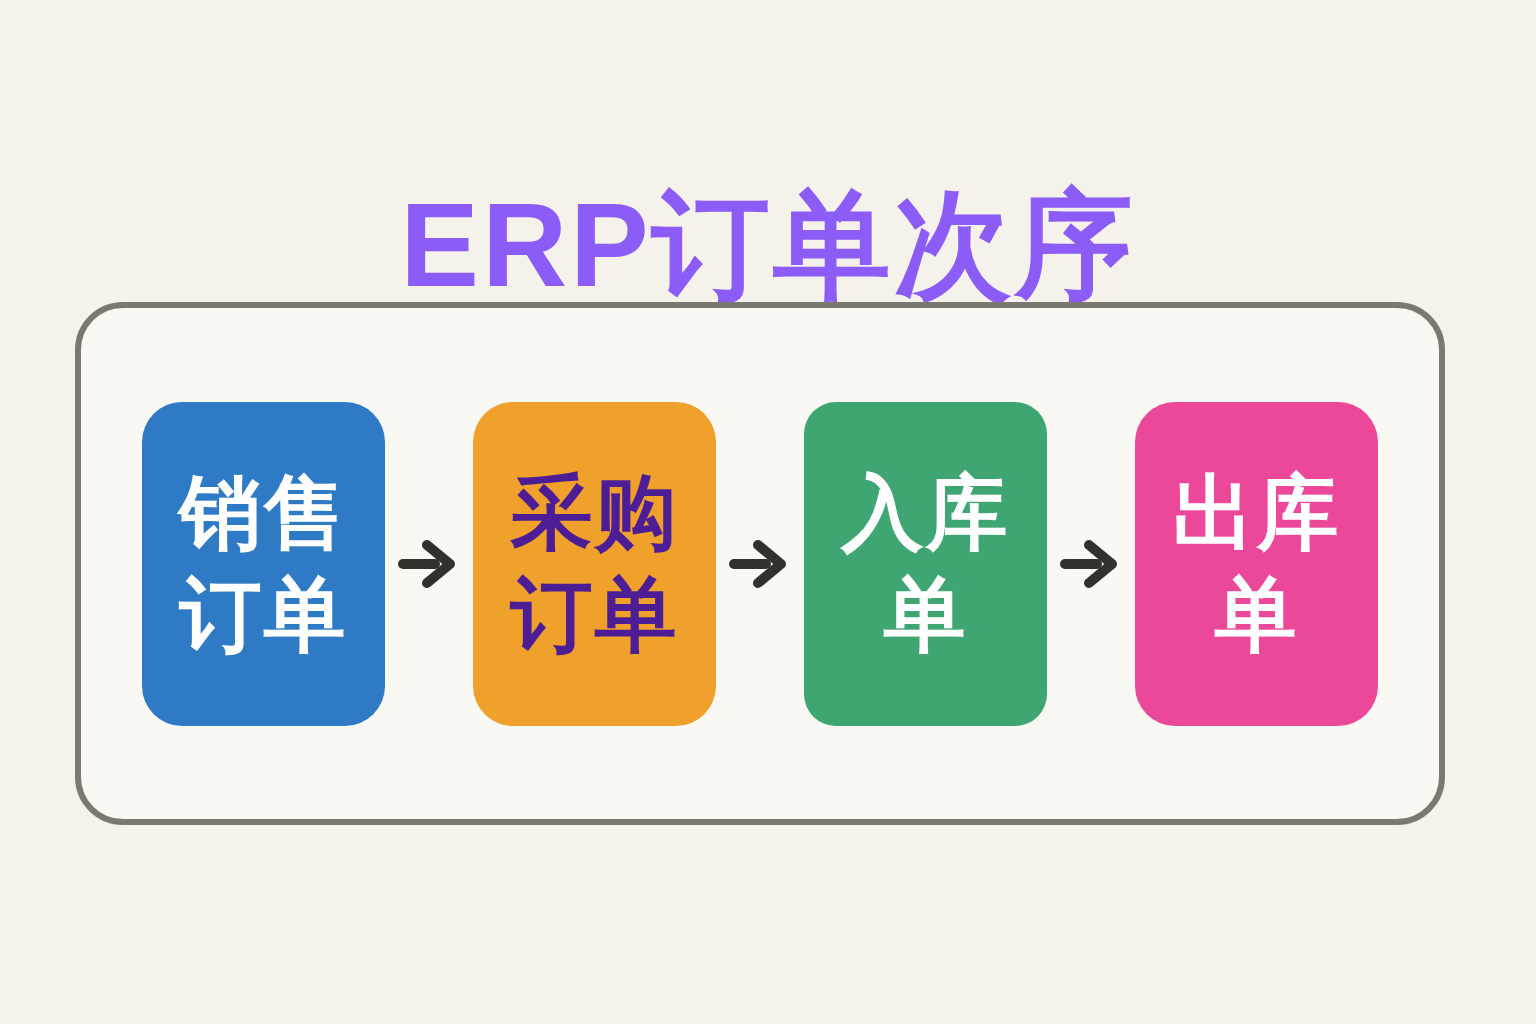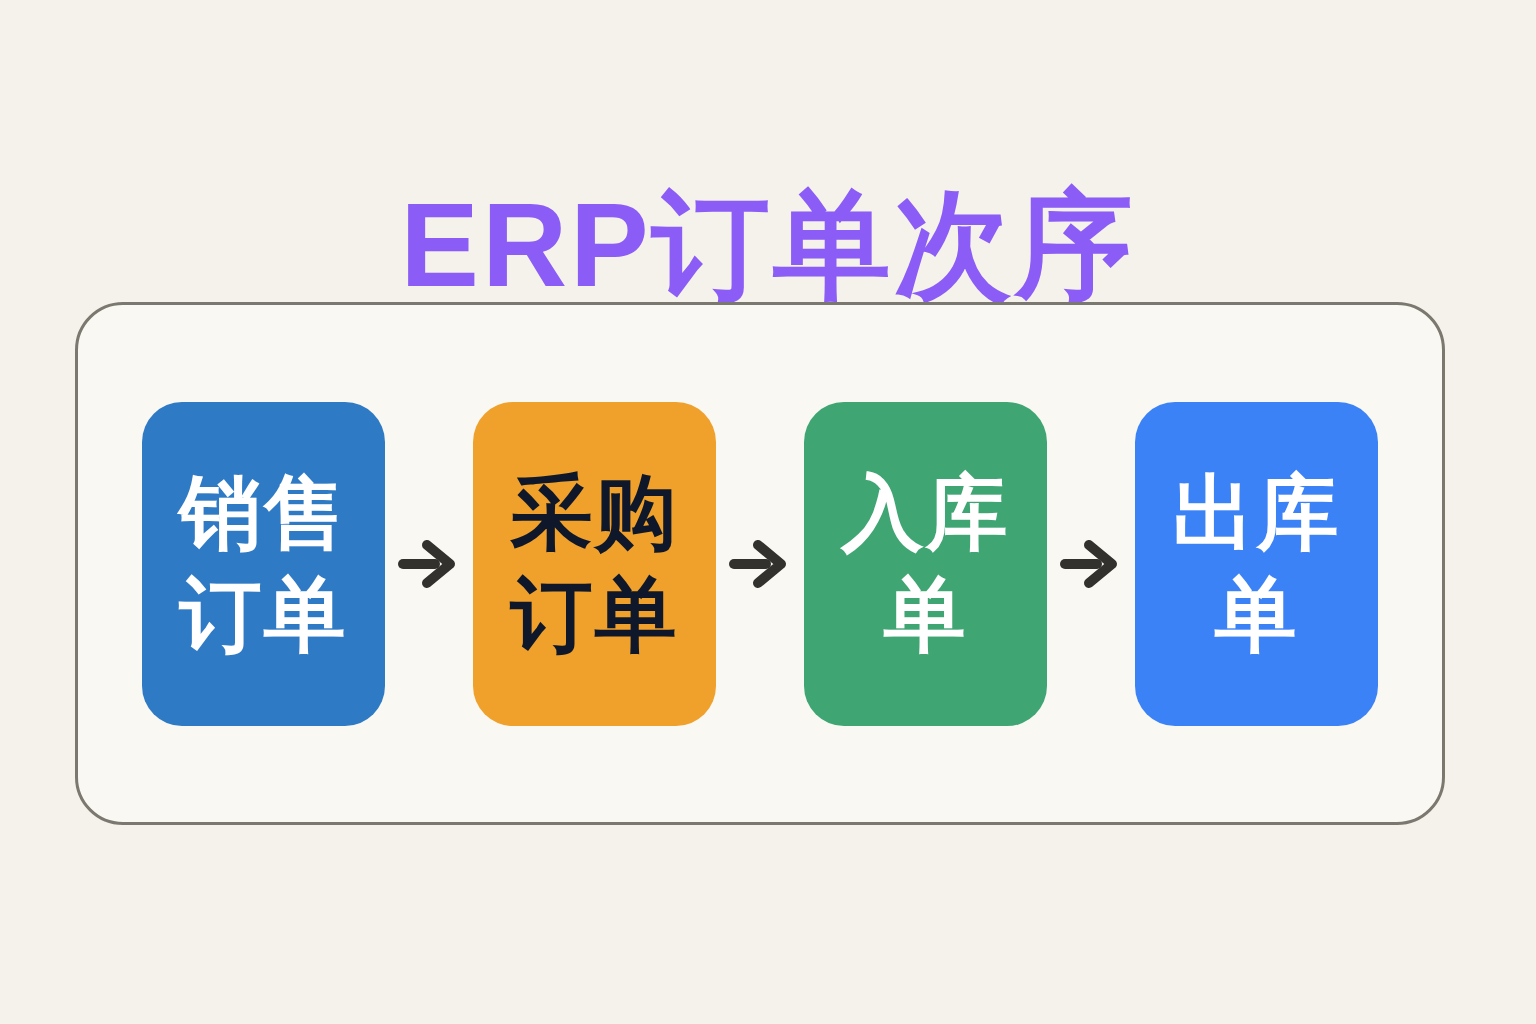--- a/index.html
+++ b/index.html
@@ -27,21 +27,21 @@
     line-height: 1.2;
     user-select: none;
   }
   .flow-panel {
     position: absolute;
     left: 75px;
     top: 302px;
     width: 1370px;
     height: 523px;
     box-sizing: border-box;
-    border: 3px solid #14b8a6;
+    border: 6px solid #14b8a6;
     border-radius: 48px;
     background: #faf8f2;
     display: flex;
     align-items: center;
     justify-content: center;
   }
   .flow-row {
     display: flex;
     align-items: center;
     justify-content: center;
@@ -90,43 +90,43 @@
       <span class="step-line">订单</span>
     </div>
 
     <div class="arrow-cell" style="color: rgb(51, 49, 45);">
       <svg width="64" height="56" viewBox="0 0 64 56" fill="none">
         <path d="M6 28 H38" stroke="currentColor" stroke-width="10" stroke-linecap="round"></path>
         <path d="M30 9 L53 28 L30 47" stroke="currentColor" stroke-width="10" stroke-linecap="round" stroke-linejoin="round" fill="none"></path>
       </svg>
     </div>
 
-    <div class="step-box" style="background-color: rgb(240, 161, 43); color: #0f172a;">
+    <div class="step-box" style="background-color: rgb(240, 161, 43); color: #4c1d95;">
       <span class="step-line">采购</span>
       <span class="step-line">订单</span>
     </div>
 
     <div class="arrow-cell" style="color: rgb(51, 49, 45);">
       <svg width="64" height="56" viewBox="0 0 64 56" fill="none">
         <path d="M6 28 H38" stroke="currentColor" stroke-width="10" stroke-linecap="round"></path>
         <path d="M30 9 L53 28 L30 47" stroke="currentColor" stroke-width="10" stroke-linecap="round" stroke-linejoin="round" fill="none"></path>
       </svg>
     </div>
 
-    <div class="step-box" style="background-color: rgb(63, 165, 115); color: rgb(255, 255, 255);">
+    <div class="step-box" style="background-color: rgb(63, 165, 115); color: rgb(255, 255, 255); border-radius: 32px;">
       <span class="step-line">入库</span>
       <span class="step-line">单</span>
     </div>
 
     <div class="arrow-cell" style="color: rgb(51, 49, 45);">
       <svg width="64" height="56" viewBox="0 0 64 56" fill="none">
         <path d="M6 28 H38" stroke="currentColor" stroke-width="10" stroke-linecap="round"></path>
         <path d="M30 9 L53 28 L30 47" stroke="currentColor" stroke-width="10" stroke-linecap="round" stroke-linejoin="round" fill="none"></path>
       </svg>
     </div>
 
-    <div class="step-box" style="background-color: #3b82f6; color: rgb(255, 255, 255);">
+    <div class="step-box" style="background-color: #ec4899; color: rgb(255, 255, 255);">
       <span class="step-line">出库</span>
       <span class="step-line">单</span>
     </div>
 
   </div>
 </div>
 
 </body></html>

